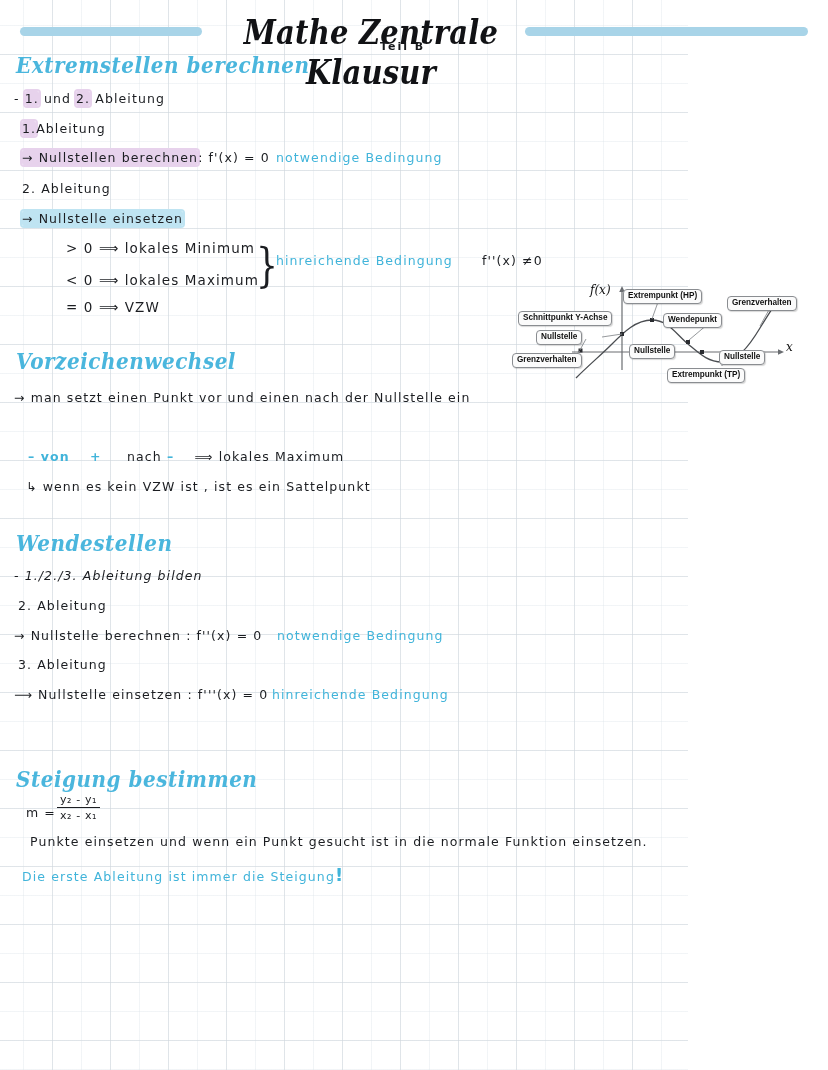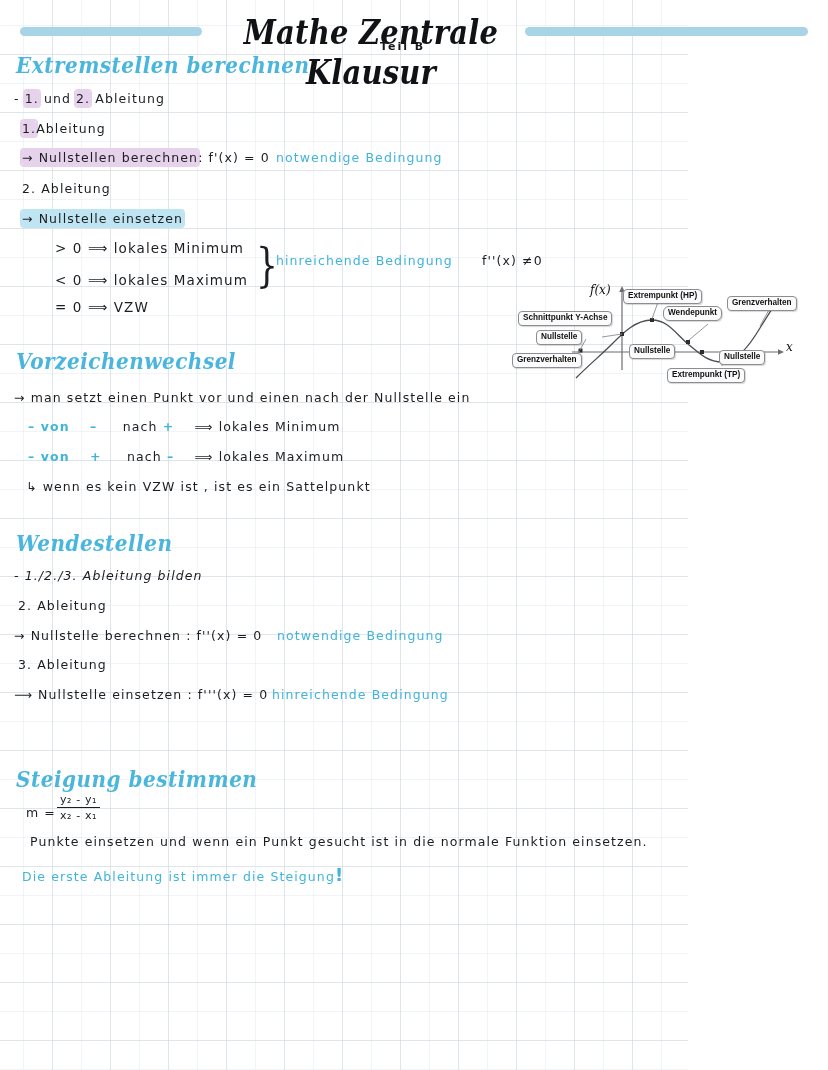--- a/index.html
+++ b/index.html
@@ -47,21 +47,21 @@
     white-space:nowrap;
   }
   
   .hand{
     position:absolute;
     font-family:"DejaVu Sans", sans-serif;
     font-size:12.5px;color:#1b1d21;
     letter-spacing:1.1px;white-space:nowrap;
   }
   .hand.blue{color:#41b4da;}
-  .hand.big{font-size:13.5px;}
+  .hand.big{font-size:13.5px;margin-left:11px;}
   .hl-pink{
     background:#e7d2ec;
     box-shadow:0 0 0 2px #e7d2ec;
     border-radius:2px;
   }
   .hl-blue{
     background:#bfe4f2;
     box-shadow:0 0 0 2px #bfe4f2;
     border-radius:2px;
   }
@@ -168,41 +168,31 @@
       <line x1="258" y1="26" x2="248" y2="44" stroke="#8a8d91" stroke-width=".9"></line>
     </svg>
 
     <div class="axlabel" style="left:78px;top:1px;">f(x)</div>
     <div class="axlabel" style="left:274px;top:58px;">x</div>
 
     <div class="cbox" style="left:6px;top:29px;">Schnittpunkt Y-Achse</div>
     <div class="cbox" style="left:111px;top:7px;">Extrempunkt (HP)</div>
     <div class="cbox" style="left:215px;top:14px;">Grenzverhalten</div>
     <div class="cbox" style="left:24px;top:48px;">Nullstelle</div>
-    <div class="cbox" style="left:151px;top:24px;border-radius:6px;">Wendepunkt</div>
+    <div class="cbox" style="left:151px;top:31px;">Wendepunkt</div>
     <div class="cbox" style="left:0px;top:71px;">Grenzverhalten</div>
     <div class="cbox" style="left:117px;top:62px;">Nullstelle</div>
     <div class="cbox" style="left:207px;top:68px;">Nullstelle</div>
     <div class="cbox" style="left:155px;top:86px;">Extrempunkt (TP)</div>
   </div>
 
   <div class="heading" style="left:16px;top:348px;">Vorzeichenwechsel</div>
 
   <div class="hand" style="left:14px;top:390px;">→ man setzt einen Punkt vor und einen nach der Nullstelle ein</div>
 
-  <div class="hand" style="left:28px;top:419px;">
-    <span class="minus">–  von</span>
-    <span>&nbsp;&nbsp;</span>
-    <span class="minus">–</span>
-    <span>&nbsp;&nbsp;&nbsp;</span>
-    <span>nach</span>
-    <span class="plus">+</span>
-    <span>&nbsp;&nbsp;</span>
-    <span>⟹ lokales Minimum</span>
-  </div>
 
   <div class="hand" style="left:26px;top:479px;">↳ wenn es kein VZW ist , ist es ein Sattelpunkt</div>
 
   <div class="hand" style="left:28px;top:449px;">
     <span class="minus">–  von</span>
     <span>&nbsp;&nbsp;</span>
     <span class="plus">+</span>
     <span>&nbsp;&nbsp;&nbsp;</span>
     <span>nach</span>
     <span class="minus">–</span>

